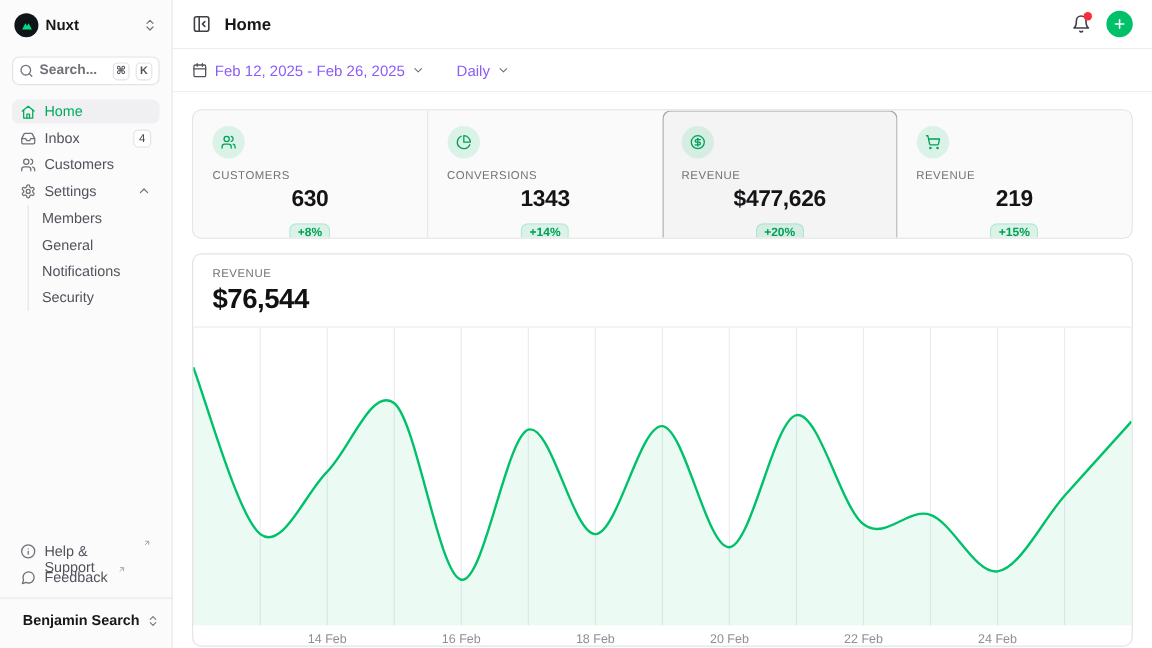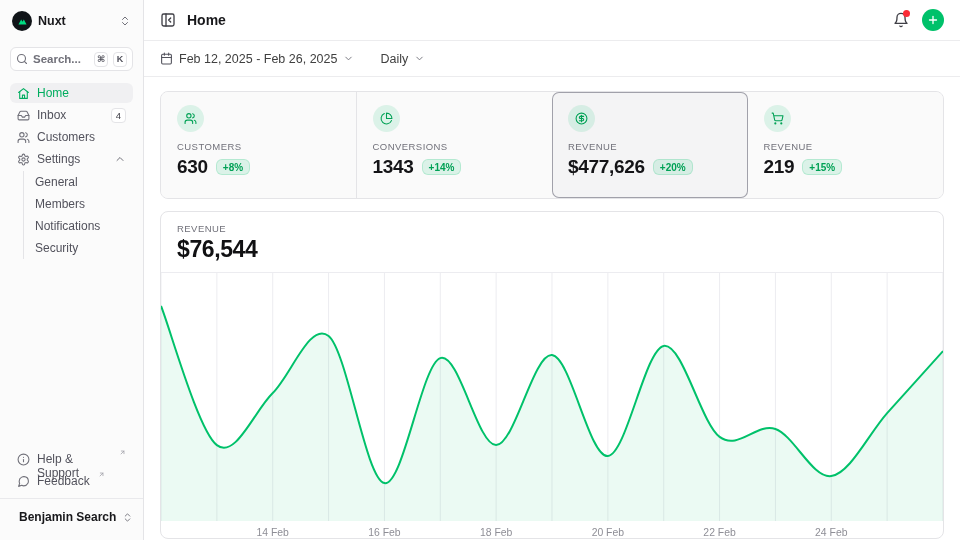--- a/index.html
+++ b/index.html
@@ -69,40 +69,40 @@
   .page-title { font-size:14px; font-weight:700; margin-left:11px; color:#18181b; }
   .topbar-right { margin-left:auto; display:flex; align-items:center; gap:13px; }
   .bell-btn { position:relative; color:#3f3f46; cursor:pointer; display:flex; }
   .bell-dot { position:absolute; top:-2px; right:-1px; width:7px; height:7px; border-radius:50%; background:#fb2c36; }
   .add-btn {
     width:22px; height:22px; border-radius:50%; background:#00c16a; border:none; cursor:pointer;
     display:flex; align-items:center; justify-content:center; color:#fff;
   }
 
   .toolbar { height:36px; border-bottom:1px solid #ececee; display:flex; align-items:center; padding:0 16px; gap:26px; background:#fff; }
-  .tool-btn { display:flex; align-items:center; gap:6px; color:#404040; font-size:12.5px; font-weight:500; cursor:pointer; }
+  .tool-btn { display:flex; align-items:center; gap:6px; color:#8b5cf6; font-size:12.5px; font-weight:500; cursor:pointer; }
   .tool-btn .ticon { color:#52525c; display:flex; }
   .tool-btn .chev { color:#71717a; display:flex; }
 
   .content { flex:1; padding:14px 16px 0; background:#fff; }
 
   
   .stats {
     display:grid; grid-template-columns:1fr 1fr 1fr 1fr; border:1px solid #e4e4e7; border-radius:8px;
     overflow:hidden; height:108px; background:#fafafa;
   }
   .stat { padding:13px 16px; border-right:1px solid #e4e4e7; cursor:pointer; background:#fafafa; }
   .stat.no-br { border-right:none; }
   .stat.selected { background:#f4f4f5; box-shadow:inset 0 0 0 1px #a1a1aa; border-radius:7px; border-right:none; }
   .stat-icon {
     width:27px; height:27px; border-radius:50%; background:rgba(0,193,106,0.12);
     display:flex; align-items:center; justify-content:center; color:#00a155;
   }
   .stat-label { margin-top:9px; font-size:9.5px; font-weight:500; letter-spacing:0.45px; color:#71717a; }
-  .stat-value-row { margin-top:4px; display:flex; align-items:center; gap:8px; }
+  .stat-value-row { margin-top:4px; display:flex; align-items:center; gap:8px;flex-direction:column; }
   .stat-value { font-size:19px; font-weight:700; color:#141417; letter-spacing:-0.3px; white-space:nowrap; }
   .delta-badge {
     font-size:10px; font-weight:600; color:#00a155; background:rgba(0,193,106,0.12);
     border:1px solid rgba(0,193,106,0.18); border-radius:6px; padding:1.5px 6px;
   }
 
   
   .chart-card { margin-top:12px; border:1px solid #e4e4e7; border-radius:8px; height:328px; overflow:hidden; background:#fff; }
   .chart-head { padding:11px 16px 9px; border-bottom:1px solid #ececf0; }
   .chart-label { font-size:9.5px; font-weight:500; letter-spacing:0.45px; color:#71717a; }
@@ -187,24 +187,24 @@
       <span>Settings</span>
       <span class="tail-chevron">
         <svg width="12" height="12" viewBox="0 0 24 24" fill="none" stroke="currentColor" stroke-width="2" stroke-linecap="round" stroke-linejoin="round">
             <path d="m6 15 6-6 6 6"></path>
           </svg>
       </span>
     </div>
 
     <div class="submenu">
       <div class="submenu-item">
+          <span>Members</span>
+        </div>
+      <div class="submenu-item">
           <span>General</span>
-        </div>
-      <div class="submenu-item">
-          <span>Members</span>
         </div>
       <div class="submenu-item">
           <span>Notifications</span>
         </div>
       <div class="submenu-item">
           <span>Security</span>
         </div>
     </div>
   </nav>
 

